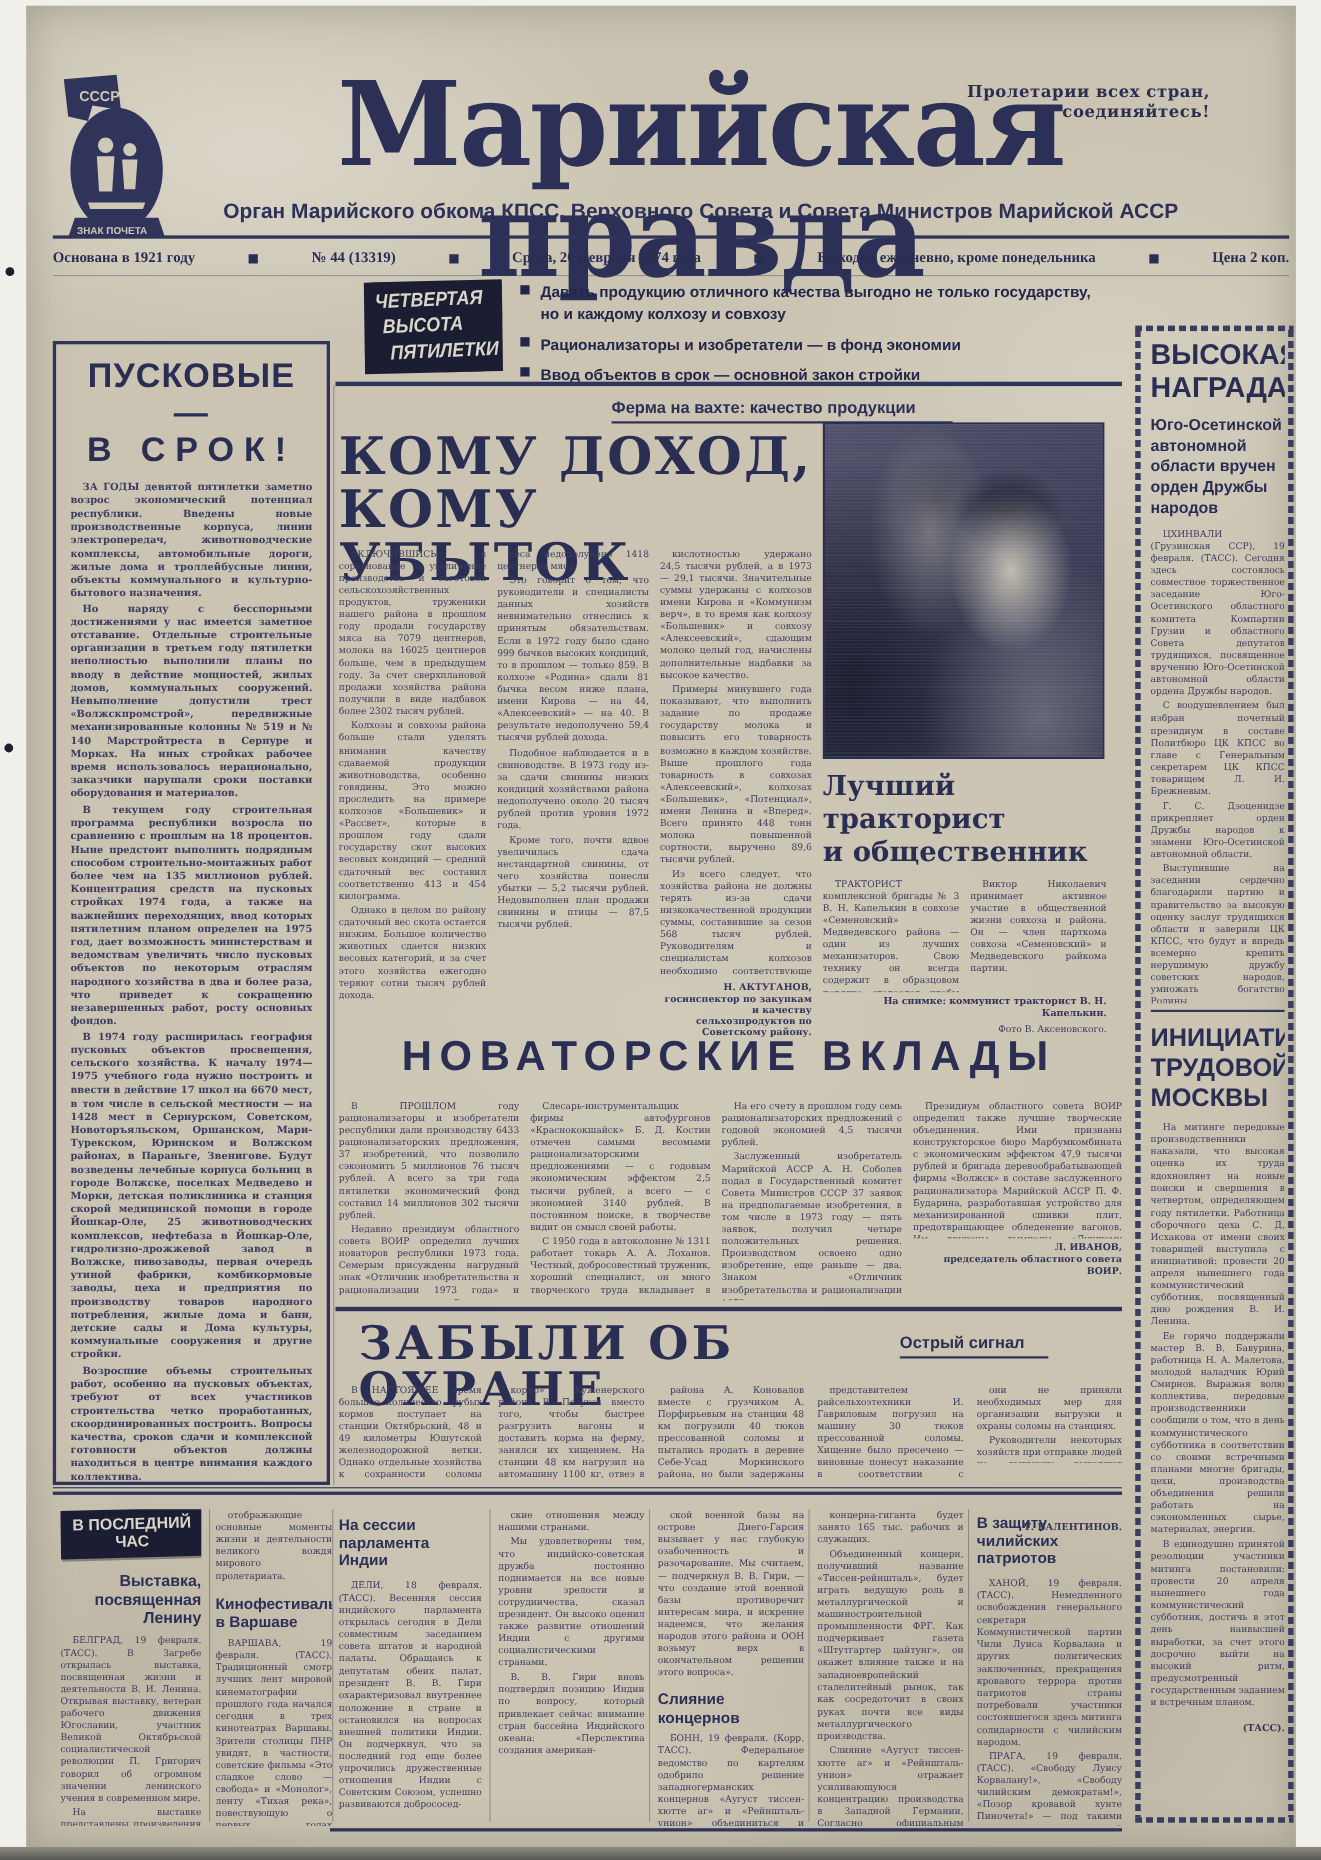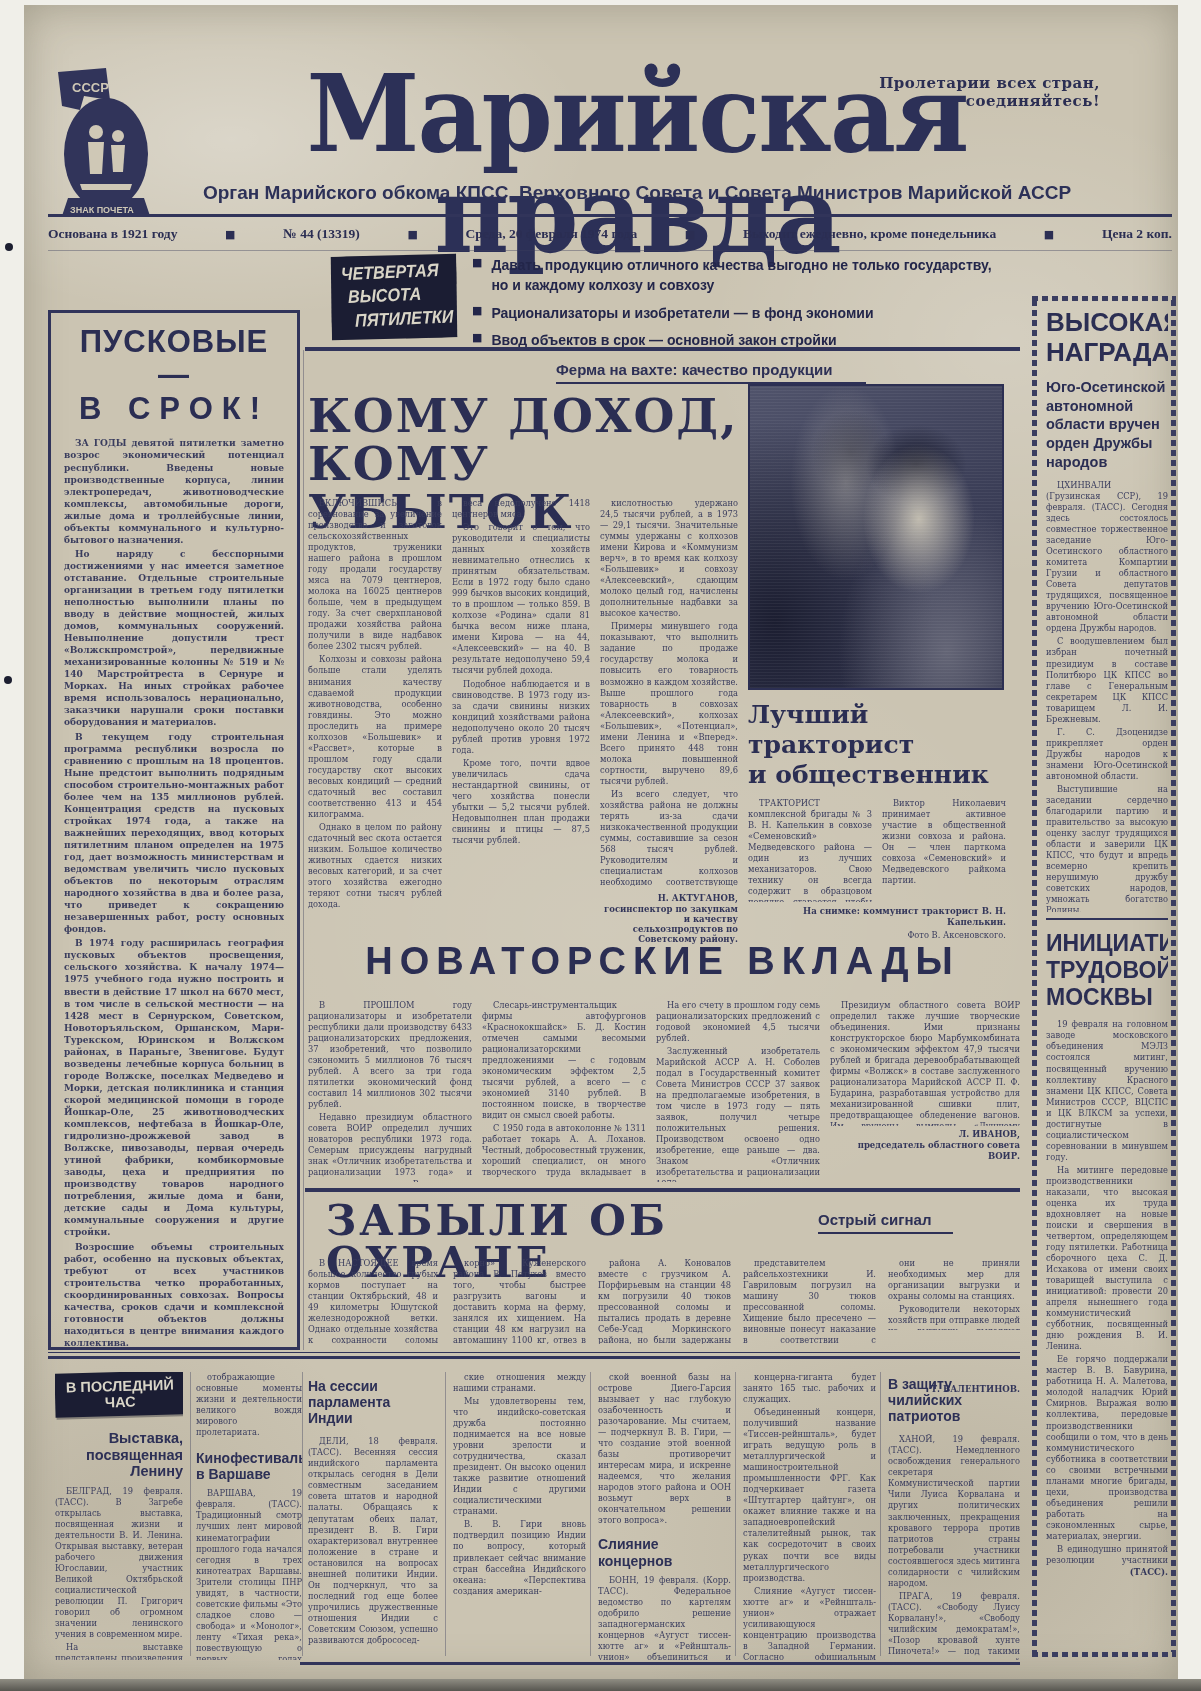--- a/index.html
+++ b/index.html
@@ -93,21 +93,21 @@
 <div class="abs hairline" style="left:48px;top:250px;width:1124px;height:1px;"></div>
 
 <div class="abs" style="left:48px;top:310px;width:252px;height:1040px;border:3px solid #31345a;box-sizing:border-box;padding:12px 13px;overflow:hidden;">
   <div class="h-sans" style="font-size:31px;text-align:center;line-height:1.08;letter-spacing:1px;">ПУСКОВЫЕ—</div>
   <div class="h-sans" style="font-size:31px;text-align:center;line-height:1.08;letter-spacing:9px;margin-bottom:12px;">В СРОК!</div>
   <div class="bt bold" style="font-size:9px;line-height:1.34;">
       <p>ЗА ГОДЫ девятой пятилетки заметно возрос экономический потенциал республики. Введены новые производственные корпуса, линии электропередач, животноводческие комплексы, автомобильные дороги, жилые дома и троллейбусные линии, объекты коммунального и культурно-бытового назначения.</p>
       <p>Но наряду с бесспорными достижениями у нас имеется заметное отставание. Отдельные строительные организации в третьем году пятилетки неполностью выполнили планы по вводу в действие мощностей, жилых домов, коммунальных сооружений. Невыполнение допустили трест «Волжскпромстрой», передвижные механизированные колонны № 519 и № 140 Марстройтреста в Сернуре и Морках. На иных стройках рабочее время использовалось нерационально, заказчики нарушали сроки поставки оборудования и материалов.</p>
       <p>В текущем году строительная программа республики возросла по сравнению с прошлым на 18 процентов. Ныне предстоит выполнить подрядным способом строительно-монтажных работ более чем на 135 миллионов рублей. Концентрация средств на пусковых стройках 1974 года, а также на важнейших переходящих, ввод которых пятилетним планом определен на 1975 год, дает возможность министерствам и ведомствам увеличить число пусковых объектов по некоторым отраслям народного хозяйства в два и более раза, что приведет к сокращению незавершенных работ, росту основных фондов.</p>
       <p>В 1974 году расширилась география пусковых объектов просвещения, сельского хозяйства. К началу 1974—1975 учебного года нужно построить и ввести в действие 17 школ на 6670 мест, в том числе в сельской местности — на 1428 мест в Сернурском, Советском, Новоторъяльском, Оршанском, Мари-Турекском, Юринском и Волжском районах, в Параньге, Звенигове. Будут возведены лечебные корпуса больниц в городе Волжске, поселках Медведево и Морки, детская поликлиника и станция скорой медицинской помощи в городе Йошкар-Оле, 25 животноводческих комплексов, нефтебаза в Йошкар-Оле, гидролизно-дрожжевой завод в Волжске, пивозаводы, первая очередь утиной фабрики, комбикормовые заводы, цеха и предприятия по производству товаров народного потребления, жилые дома и бани, детские сады и Дома культуры, коммунальные сооружения и другие стройки.</p>
-      <p>Возросшие объемы строительных работ, особенно на пусковых объектах, требуют от всех участников строительства четко проработанных, скоординированных совхозах. Вопросы качества, сроков сдачи и комплексной готовности объектов должны находиться в центре внимания каждого коллектива.</p>
+      <p>Возросшие объемы строительных работ, особенно на пусковых объектах, требуют от всех участников строительства четко проработанных, скоординированных построить. Вопросы качества, сроков сдачи и комплексной готовности объектов должны находиться в центре внимания каждого коллектива.</p>
     </div>
 </div>
 <div class="abs hairline" style="left:303px;top:350px;width:1px;height:1000px;"></div>
 
 <div class="abs badge-black" style="left:330px;top:254px;width:128px;height:86px;padding:7px 0 0 12px;box-sizing:border-box;transform:rotate(-2.5deg);clip-path:polygon(2% 0,100% 3%,98% 100%,0 97%);">
   <div style="font-size:18px;font-style:italic;line-height:1.3;transform:scaleX(.9);transform-origin:left;">ЧЕТВЕРТАЯ</div>
   <div style="font-size:18px;font-style:italic;line-height:1.3;transform:scaleX(.9);transform-origin:left;margin-left:6px;">ВЫСОТА</div>
   <div style="font-size:18px;font-style:italic;line-height:1.3;transform:scaleX(.9);transform-origin:left;margin-left:12px;">ПЯТИЛЕТКИ</div>
 </div>
 
@@ -295,19 +295,18 @@
       <p>ЦХИНВАЛИ (Грузинская ССР), 19 февраля. (ТАСС). Сегодня здесь состоялось совместное торжественное заседание Юго-Осетинского областного комитета Компартии Грузии и областного Совета депутатов трудящихся, посвященное вручению Юго-Осетинской автономной области ордена Дружбы народов.</p>
       <p>С воодушевлением был избран почетный президиум в составе Политбюро ЦК КПСС во главе с Генеральным секретарем ЦК КПСС товарищем Л. И. Брежневым.</p>
       <p>Г. С. Дзоценидзе прикрепляет орден Дружбы народов к знамени Юго-Осетинской автономной области.</p>
       <p>Выступившие на заседании сердечно благодарили партию и правительство за высокую оценку заслуг трудящихся области и заверили ЦК КПСС, что будут и впредь всемерно крепить нерушимую дружбу советских народов, умножать богатство Родины.</p>
     </div>
   <div class="rule" style="width:100%;height:2px;margin:6px 0 10px;"></div>
   <div class="h-sans" style="font-size:23px;line-height:1.18;">ИНИЦИАТИВА</div>
   <div class="h-sans" style="font-size:23px;line-height:1.18;">ТРУДОВОЙ</div>
   <div class="h-sans" style="font-size:23px;line-height:1.18;margin-bottom:8px;">МОСКВЫ</div>
   <div class="bt" style="height:546px;">
-      <p>19 февраля на головном заводе московского объединения МЭЛЗ состоялся митинг, посвященный вручению коллективу Красного знамени ЦК КПСС, Совета Министров СССР, ВЦСПС и ЦК ВЛКСМ за успехи, достигнутые в социалистическом соревновании в минувшем году.</p>
       <p>На митинге передовые производственники наказали, что высокая оценка их труда вдохновляет на новые поиски и свершения в четвертом, определяющем году пятилетки. Работница сборочного цеха С. Д. Исхакова от имени своих товарищей выступила с инициативой: провести 20 апреля нынешнего года коммунистический субботник, посвященный дню рождения В. И. Ленина.</p>
       <p>Ее горячо поддержали мастер В. В. Бавурина, работница Н. А. Малетова, молодой наладчик Юрий Смирнов. Выражая волю коллектива, передовые производственники сообщили о том, что в день коммунистического субботника в соответствии со своими встречными планами многие бригады, цехи, производства объединения решили работать на сэкономленных сырье, материалах, энергии.</p>
       <p>В единодушно принятой резолюции участники митинга постановили: провести 20 апреля нынешнего года коммунистический субботник, достичь в этот день наивысшей выработки, за счет этого досрочно выйти на высокий ритм, предусмотренный государственным заданием и встречным планом.</p>
     </div>
   <div style="text-align:right;font:bold 8.6px 'DejaVu Serif',serif;color:#33365a;margin-top:2px;">(ТАСС).</div>
 </div>
 
 </body></html>

